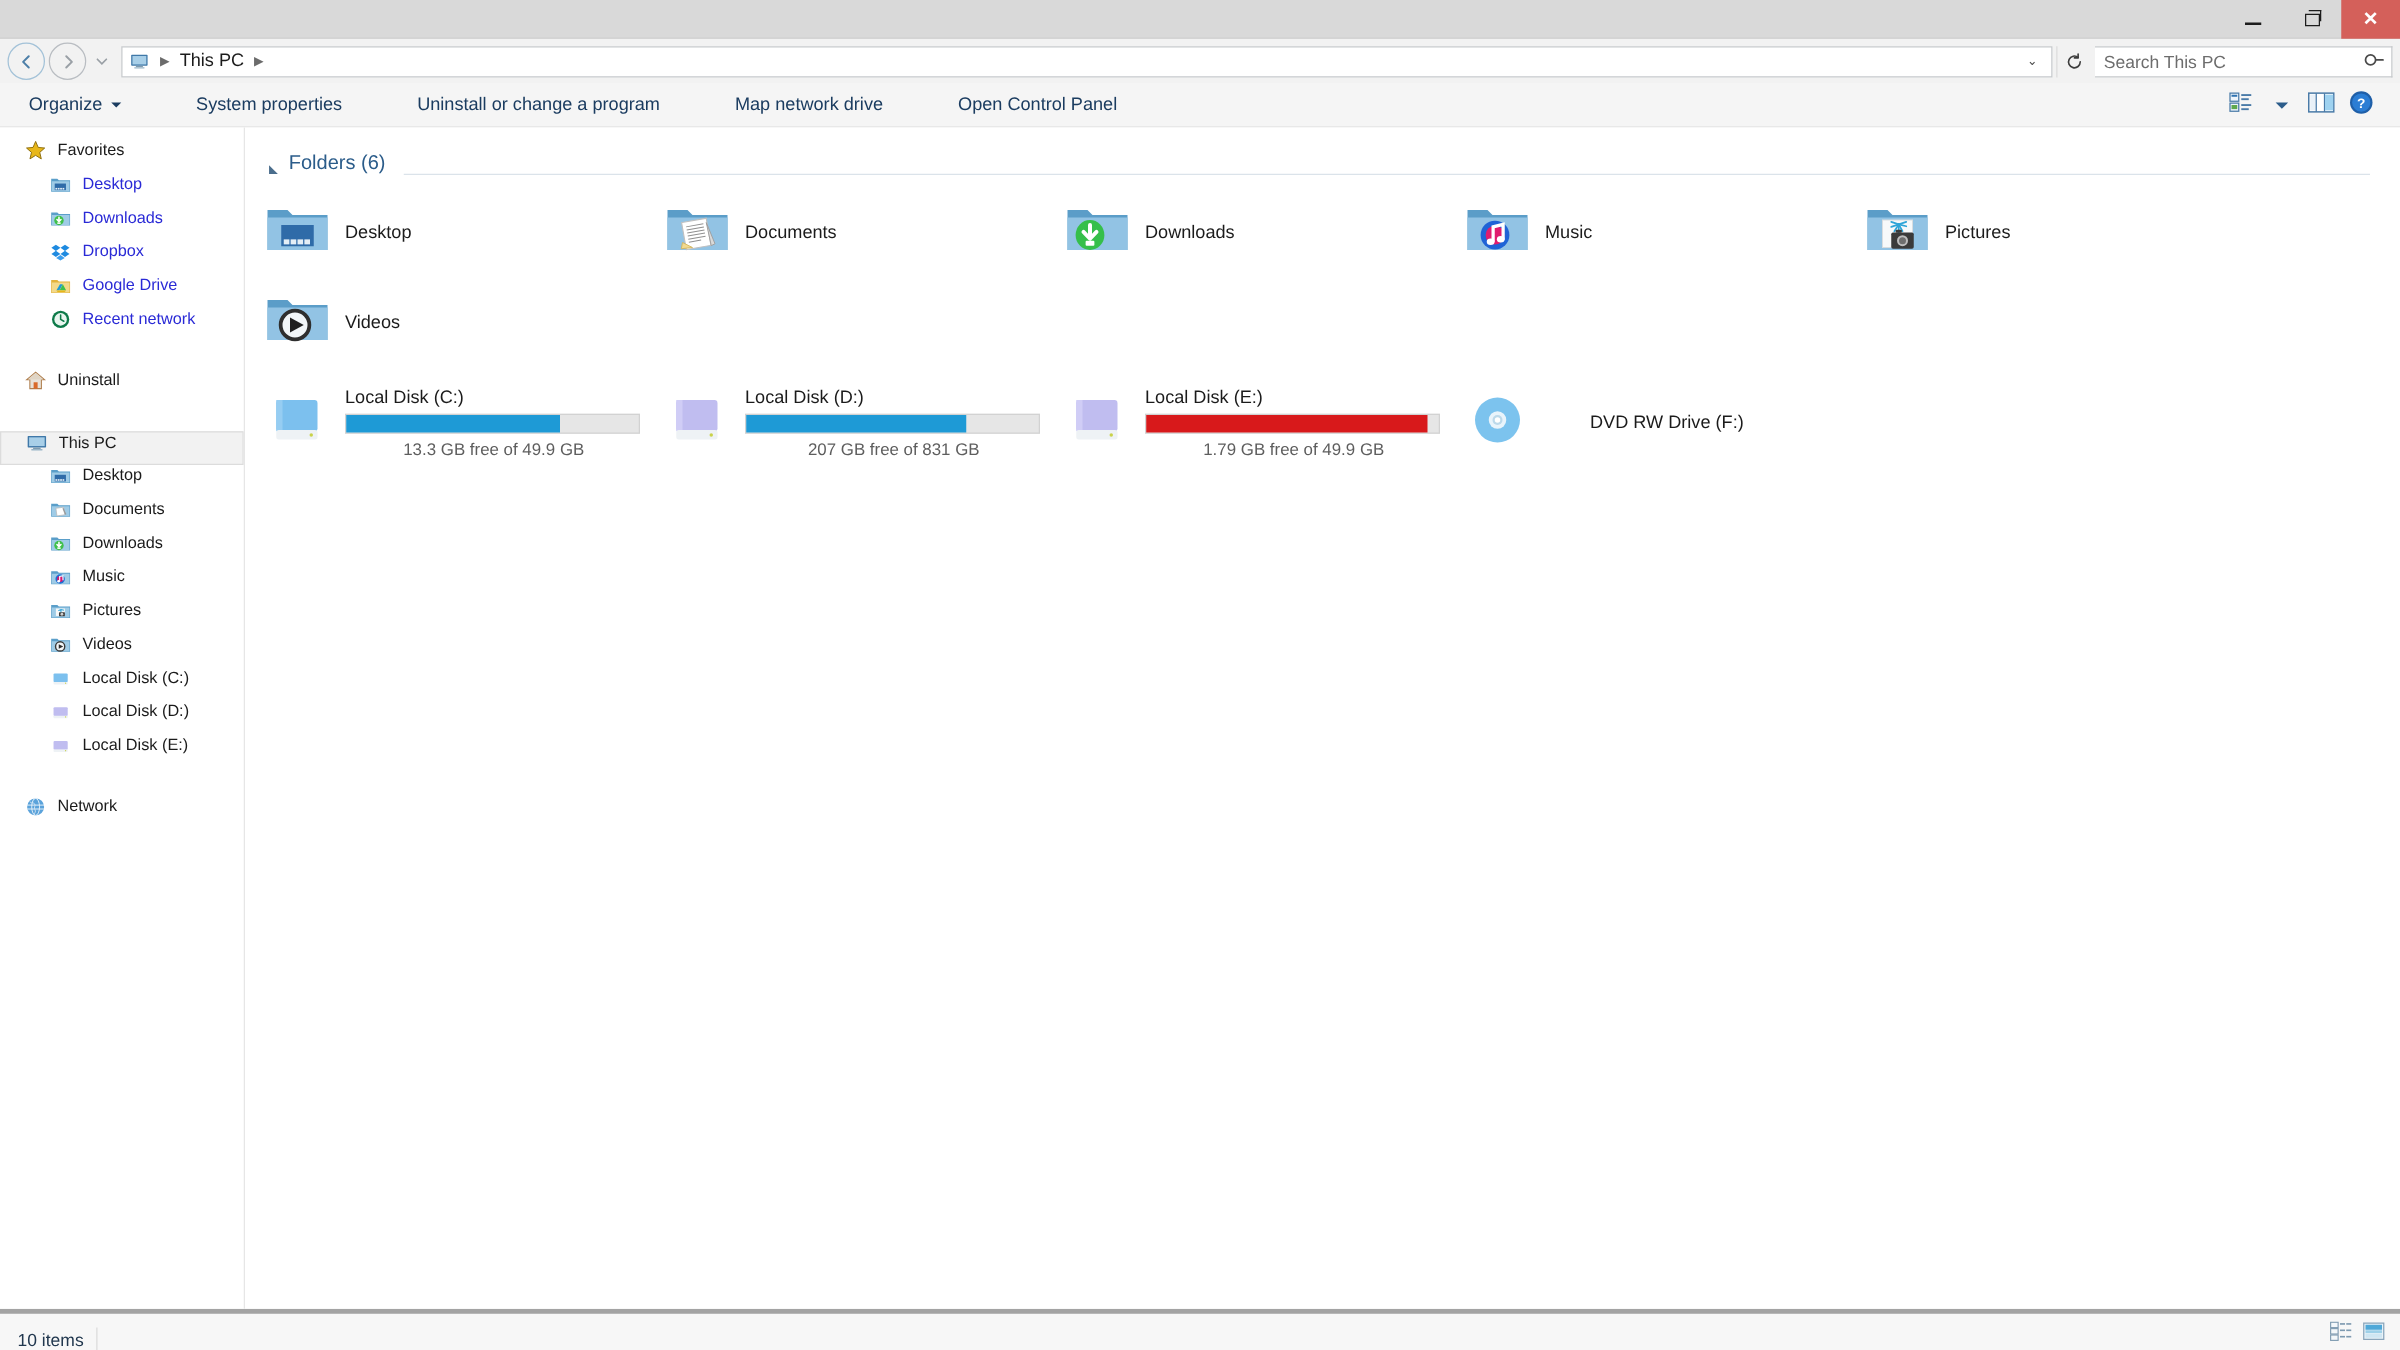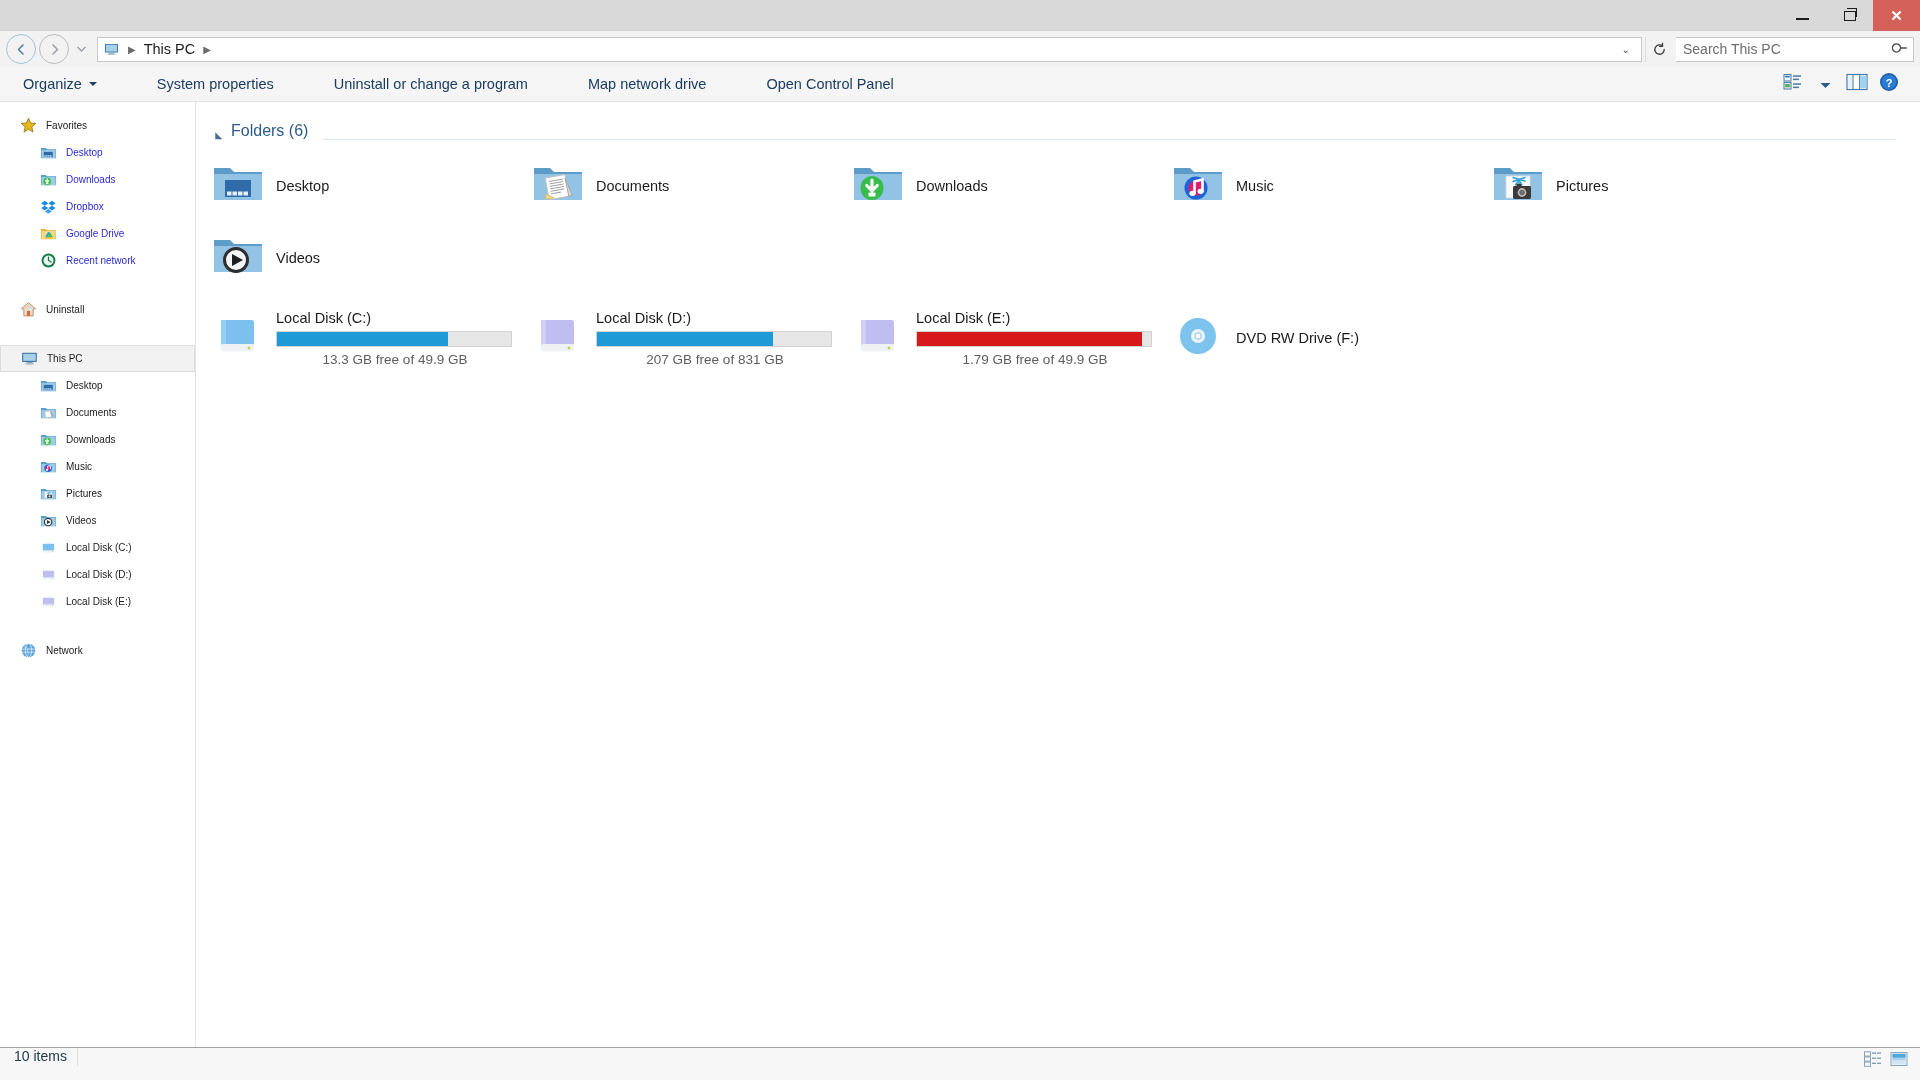--- a/index.html
+++ b/index.html
@@ -158,26 +158,26 @@
   .sidebar {
     width: 196px;
     background: #ffffff;
     border-right: 1px solid #e6e6e6;
     padding-top: 10px;
     overflow-y: auto;
     flex-shrink: 0;
   }
   .nav-group { margin-bottom: 4px; }
   .nav-row {
-    display: flex; align-items: center;
+    display: flex; align-items: flex-start;
     height: 27px;
     padding-left: 20px;
     gap: 8px;
     cursor: default;
-    font-size: 10px;
+    font-size: 13px;
   }
   .nav-row.selected { background: #f2f2f2; border: 1px solid #dcdcdc; padding-left: 19px; }
   .nav-row.root { color: #1b1b1b; padding-left: 20px; }
   .nav-row.child { padding-left: 40px; }
   .nav-row.child.fav { color: #2a2ad6; }
   .nav-row.child.pc { color: #1b1b1b; }
   .nav-ico { width: 18px; height: 18px; flex-shrink: 0; }
   .nav-label { white-space: nowrap; }
   .spacer-group { height: 18px; }
 
@@ -240,28 +240,28 @@
   .drive-bar {
     height: 16px;
     background: #e6e6e6;
     border: 1px solid #d2d2d2;
     width: 236px;
     position: relative;
   }
   .drive-fill { height: 100%; }
   .drive-free { font-size: 13.5px; color: #5e5e5e; text-align: center; }
   .drive-tile.simple { align-items: center; }
-  .drive-tile.simple .drive-info { justify-content: center; }
+  .drive-tile.simple .drive-info { justify-content: center; margin-left: 36px; }
 
   
   .statusbar {
     height: 33px;
     background: #f7f7f7;
-    border-top: 1px solid #a3a3a3;
-    display: flex; align-items: flex-start;
+    border-top: 4px solid #a3a3a3;
+    display: flex; align-items: flex-end;
     padding: 0 8px 0 14px;
   }
   .status-text { font-size: 14px; color: #21374e; }
   .status-sep { width: 1px; height: 18px; background: #dcdcdc; margin: 0 10px; }
   .status-spacer { flex: 1; }
   .viewbtn {
     width: 26px; height: 26px;
     display: flex; align-items: center; justify-content: center;
     cursor: default;
   }

